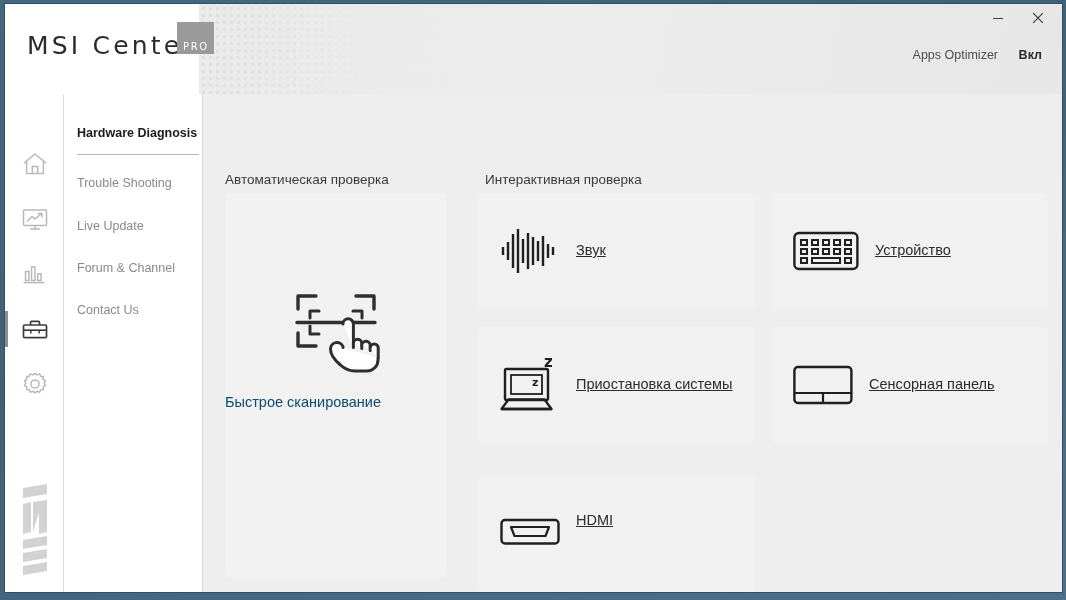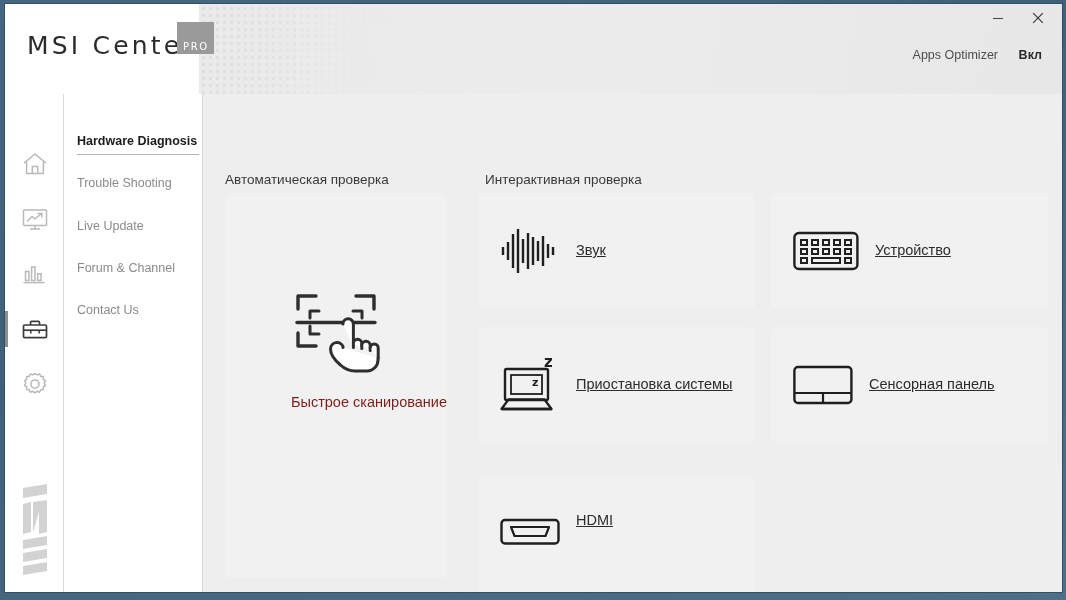--- a/index.html
+++ b/index.html
@@ -196,23 +196,23 @@
     width: 222px; height: 385px;
   }
   #auto-icon {
     position: absolute;
     left: 50%; top: 88px;
     transform: translateX(-50%);
   }
   #auto-title {
     position: absolute;
     left: 0; right: 0; top: 201px;
-    text-align: right;
+    text-align: left;
     font-size: 14.5px;
-    color: #7f1d1d;
+    color: #0c4a6e;
   }
   #auto-desc {
     position: absolute;
     left: 18px; right: 18px; top: 228px;
     text-align: center;
     font-size: 11.2px;
     line-height: 16.5px;
     color: #8f8f8f;
     white-space: pre-line;
   }
@@ -328,21 +328,21 @@
           <polygon points="18,20 32,18 32,50 24,52 24,30 18,50"></polygon>
           <polygon points="8,58 32,54 32,63 8,67"></polygon>
           <polygon points="8,71 32,67 32,76 8,80"></polygon>
           <polygon points="8,84 32,80 32,89 8,93"></polygon>
         </g>
       </svg>
     </div>
   </div>
 
   <div id="menu">
-    <div class="menu-item active" style="top:40px">
+    <div class="menu-item active" style="top:32px">
       <span>Hardware Diagnosis</span>
     </div>
     <div class="menu-underline"></div>
     <div class="menu-item" style="top:82px">
       <span>Trouble Shooting</span>
     </div>
     <div class="menu-item" style="top:125px">
       <span>Live Update</span>
     </div>
     <div class="menu-item" style="top:167px">

